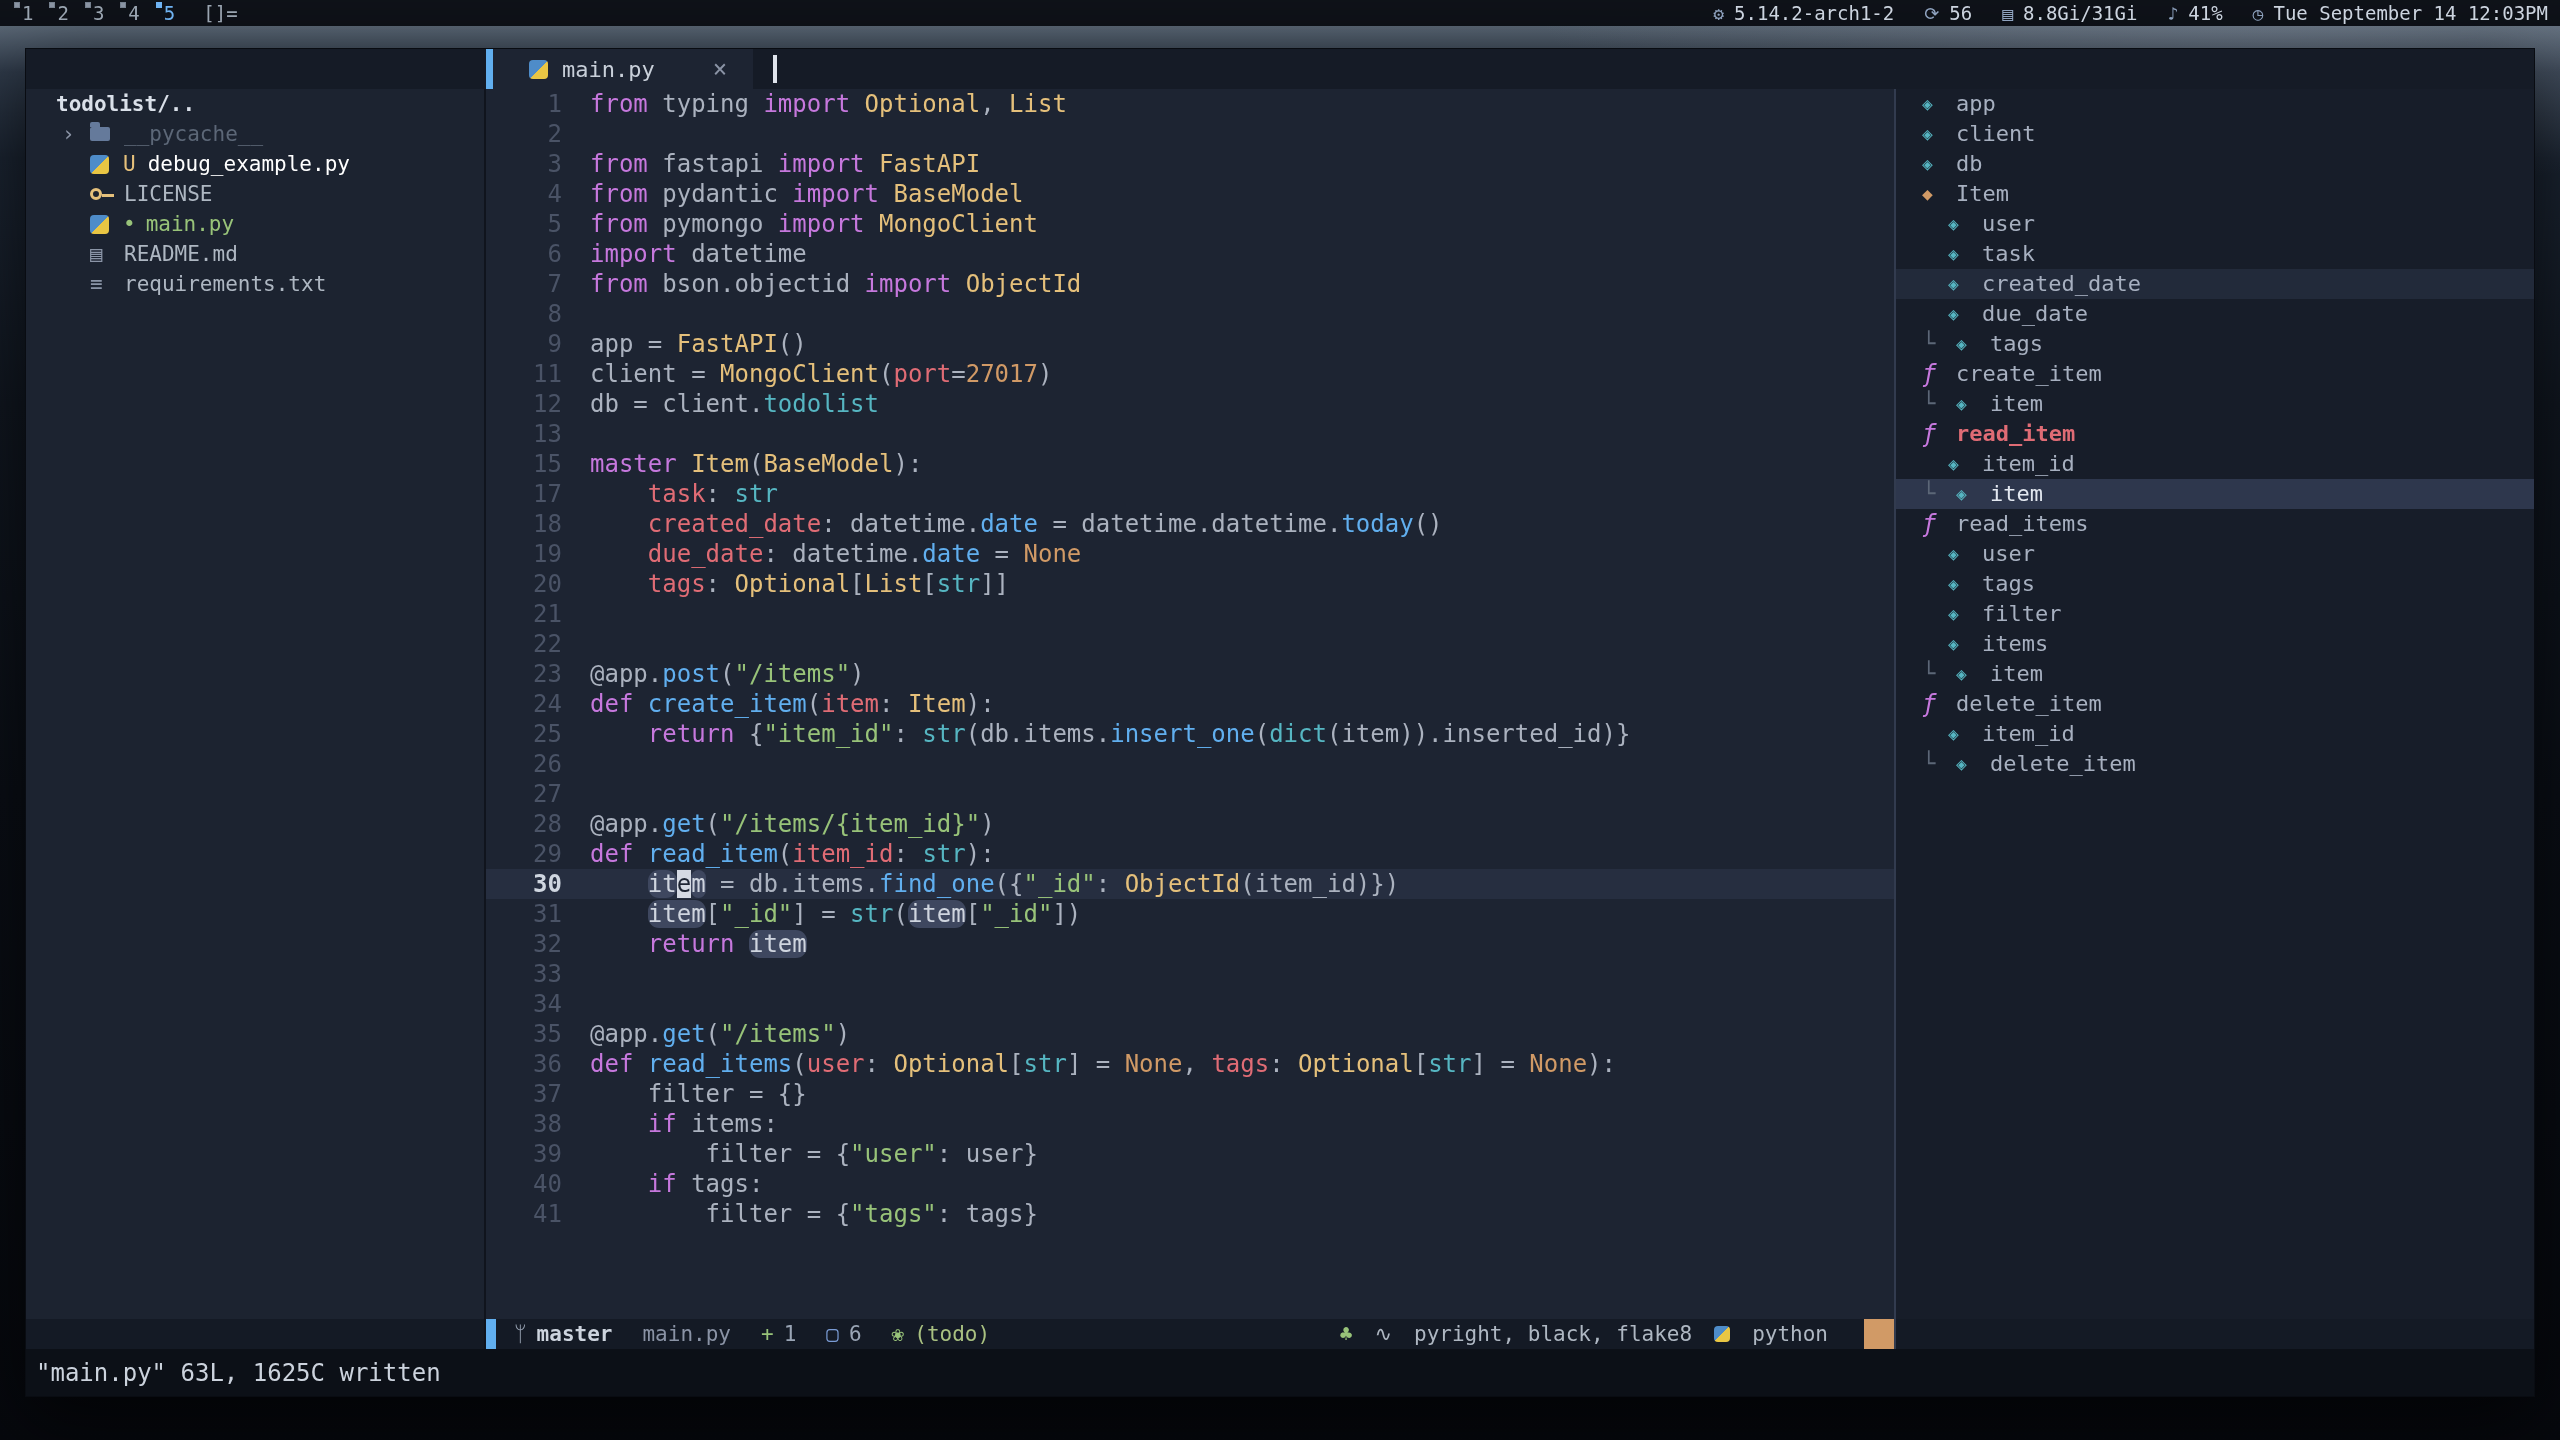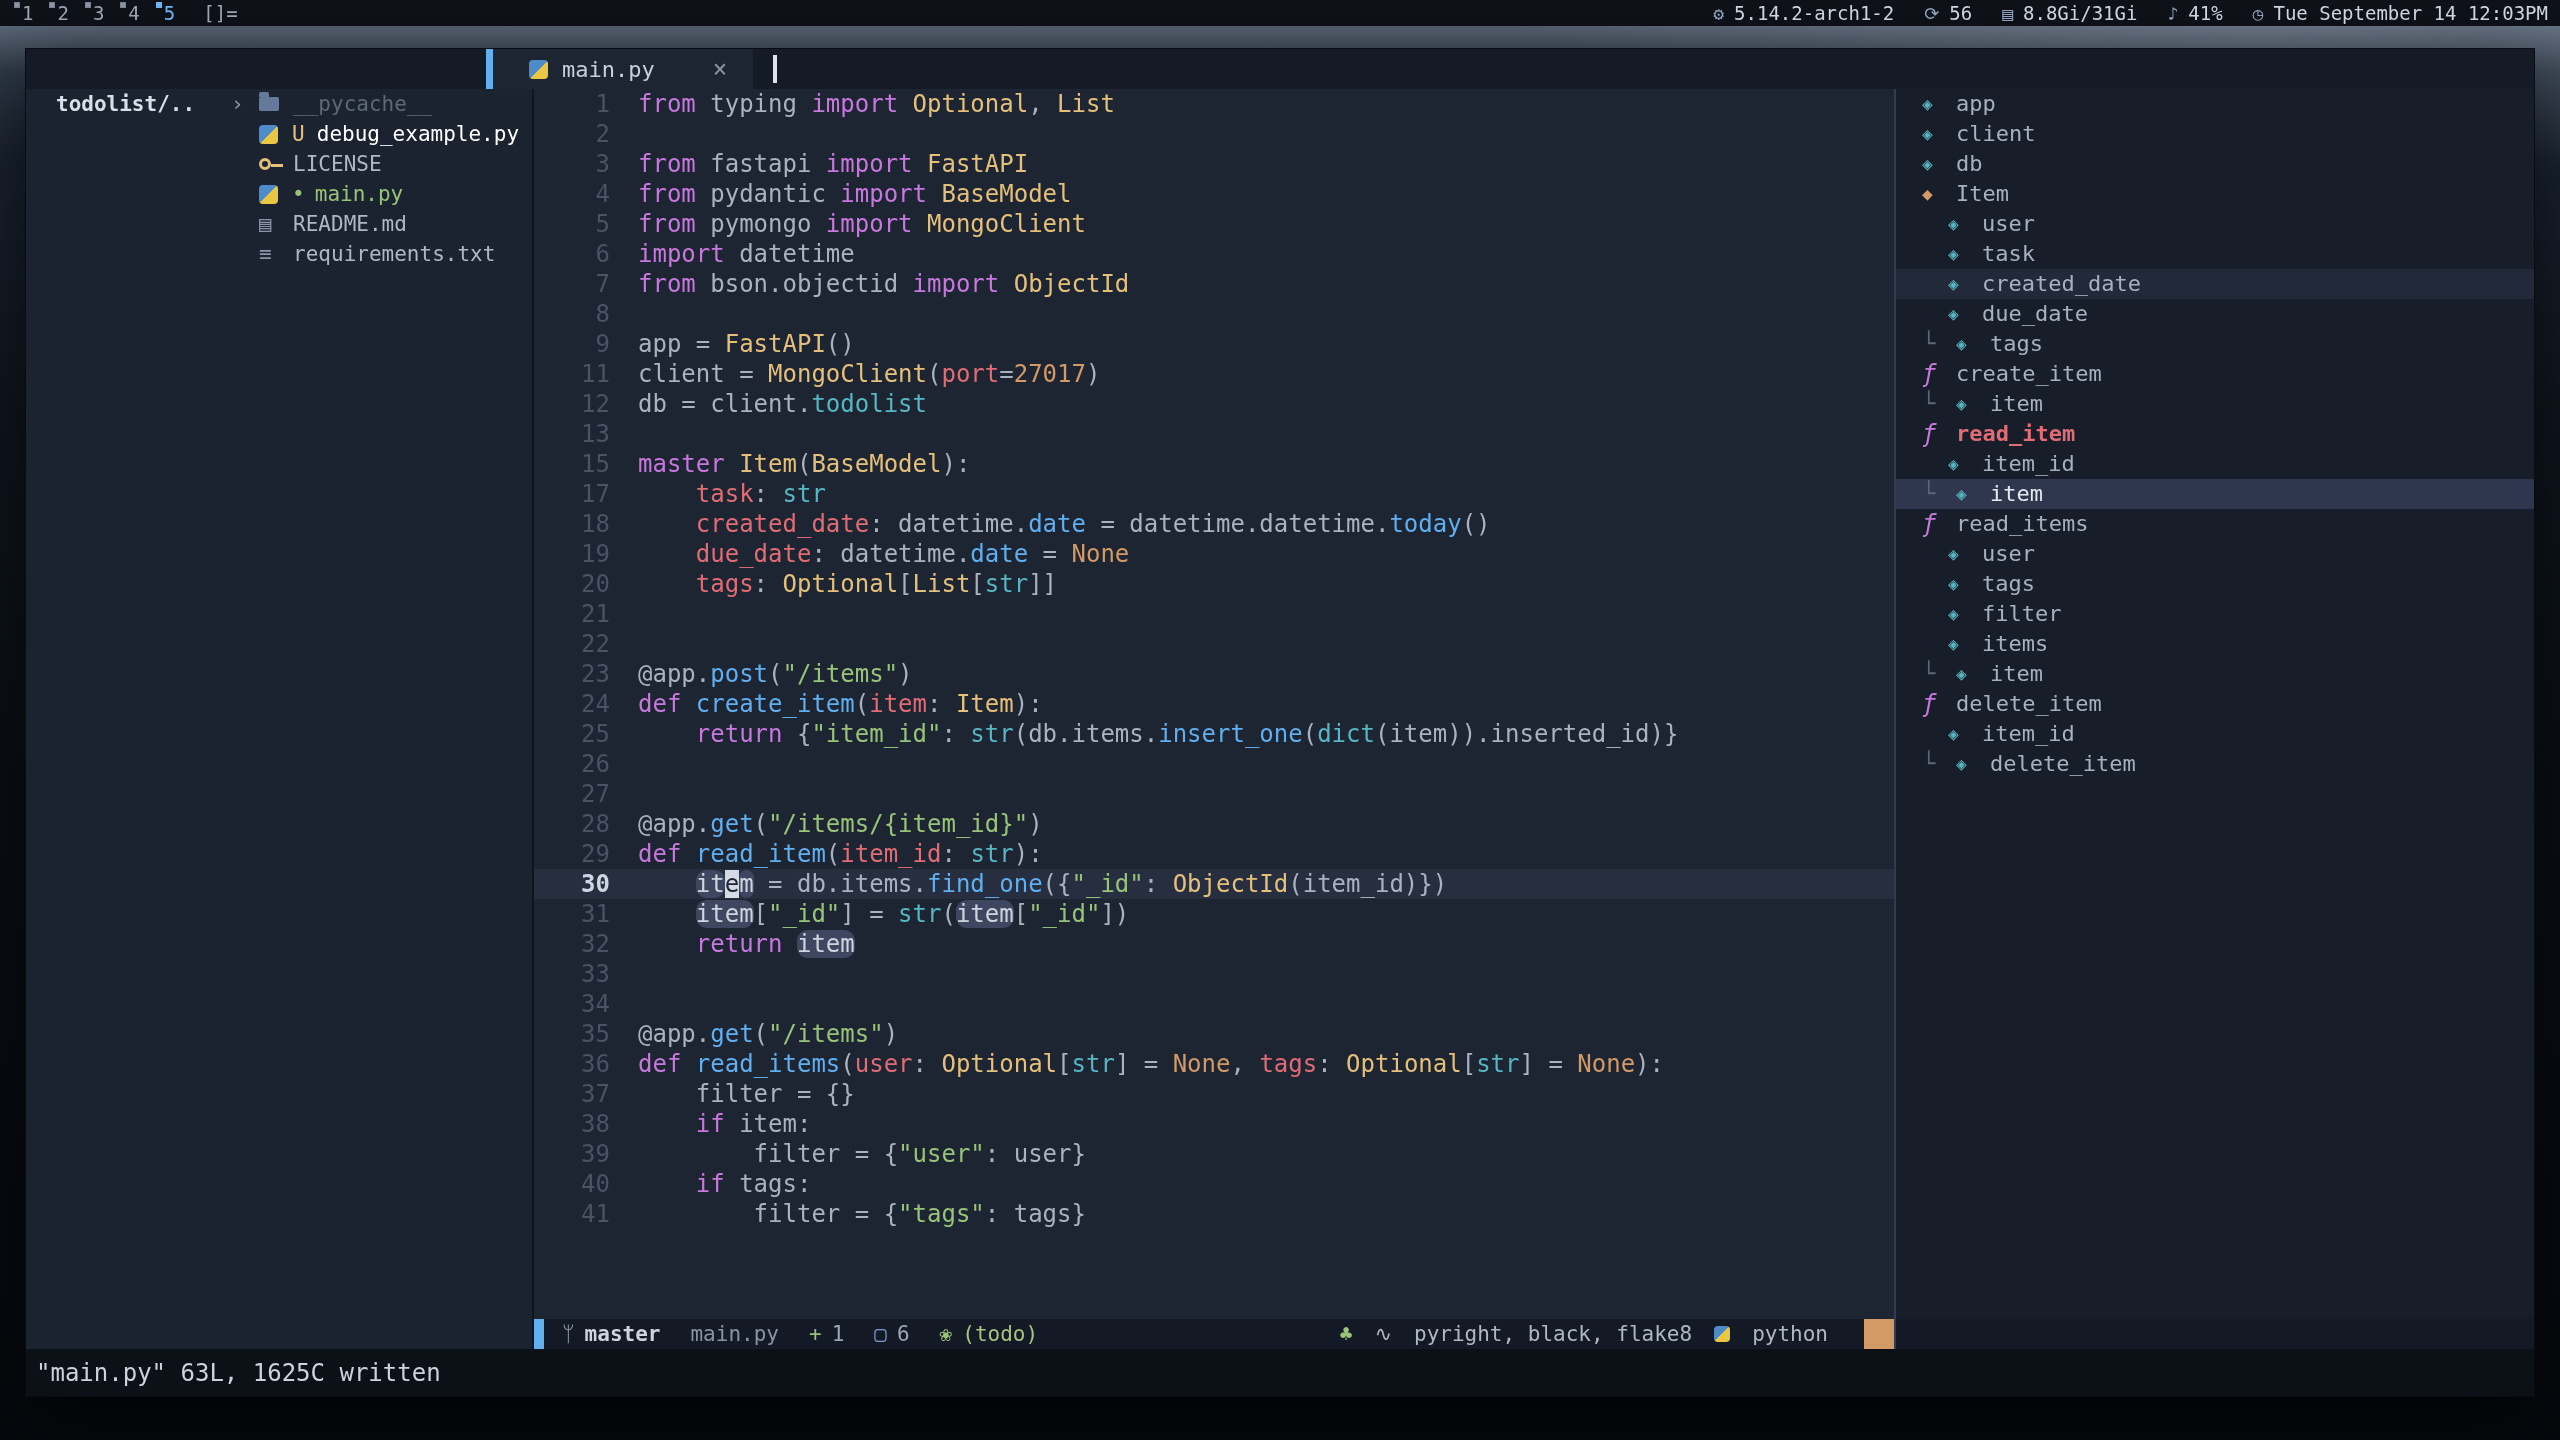--- a/index.html
+++ b/index.html
@@ -37,22 +37,22 @@
   .tabline{height:40px;background:var(--bg-dark);display:flex;align-items:stretch;flex:none}
   .tab{margin-left:460px;display:flex;align-items:center;background:var(--bg);padding-right:26px}
   .tab-indicator{width:7px;height:100%;background:var(--blue);margin-right:36px;flex:none}
   .tab .pyicon{margin-right:14px}
   .tab-label{color:#c9d0da;font-size:22px;margin-right:58px}
   .tab-close{color:#8a93a5;font-size:24px;cursor:pointer}
   .stray-cursor{width:4px;height:28px;background:#dfe4ec;align-self:center;margin-left:20px}
   
   .middle{flex:1;display:flex;min-height:0}
   
-  .tree{width:508px;background:var(--bg-tree);border-right:2px solid #10141d;font-size:21px;
-    color:#aeb7c2;display:flex;flex-direction:row;flex:none}
+  .tree{width:460px;background:var(--bg-tree);border-right:2px solid #10141d;font-size:21px;
+    color:#aeb7c2;display:flex;flex-direction:column;flex:none}
   .tree-row{height:30px;display:flex;align-items:center;padding-left:36px;white-space:pre}
   .tree-row.root{padding-left:30px;color:#dae0e9;font-weight:bold}
   .tree-chevron{width:28px;color:#8a93a5;flex:none}
   .tree-row .pyicon,.tree-row .foldericon,.tree-row .keyicon,.tree-row .ficon{margin-right:14px}
   .ficon{color:#8b95a7;width:20px;flex:none}
   .git-mark{color:var(--yellow);margin-right:12px}
   .bullet{color:var(--green);margin-right:10px}
   .tree-row.dim .tree-label{color:var(--dimfg)}
   .tree-row.untracked .tree-label{color:#ffffff}
   .tree-row.opened .tree-label{color:var(--green)}
@@ -200,21 +200,21 @@
           <div class="code-line"><span class="lnum">28</span><span class="code"><span class="tok-d">@app.</span><span class="tok-f">get</span><span class="tok-d">(</span><span class="tok-s">"/items/{item_id}"</span><span class="tok-d">)</span></span></div>
           <div class="code-line"><span class="lnum">29</span><span class="code"><span class="tok-k">def</span><span class="tok-d"> </span><span class="tok-f">read_item</span><span class="tok-d">(</span><span class="tok-r">item_id</span><span class="tok-d">: </span><span class="tok-b">str</span><span class="tok-d">):</span></span></div>
           <div class="code-line cursorline"><span class="lnum">30</span><span class="code"><span class="tok-d">    </span><span class="tok-hl">it</span><span class="tok-cur">e</span><span class="tok-hl">m</span><span class="tok-d"> = db.items.</span><span class="tok-f">find_one</span><span class="tok-d">({</span><span class="tok-s">"_id"</span><span class="tok-d">: </span><span class="tok-t">ObjectId</span><span class="tok-d">(item_id)})</span></span></div>
           <div class="code-line"><span class="lnum">31</span><span class="code"><span class="tok-d">    </span><span class="tok-hl">item</span><span class="tok-d">[</span><span class="tok-s">"_id"</span><span class="tok-d">] = </span><span class="tok-b">str</span><span class="tok-d">(</span><span class="tok-hl">item</span><span class="tok-d">[</span><span class="tok-s">"_id"</span><span class="tok-d">])</span></span></div>
           <div class="code-line"><span class="lnum">32</span><span class="code"><span class="tok-d">    </span><span class="tok-k">return</span><span class="tok-d"> </span><span class="tok-hl">item</span></span></div>
           <div class="code-line"><span class="lnum">33</span><span class="code"></span></div>
           <div class="code-line"><span class="lnum">34</span><span class="code"></span></div>
           <div class="code-line"><span class="lnum">35</span><span class="code"><span class="tok-d">@app.</span><span class="tok-f">get</span><span class="tok-d">(</span><span class="tok-s">"/items"</span><span class="tok-d">)</span></span></div>
           <div class="code-line"><span class="lnum">36</span><span class="code"><span class="tok-k">def</span><span class="tok-d"> </span><span class="tok-f">read_items</span><span class="tok-d">(</span><span class="tok-r">user</span><span class="tok-d">: </span><span class="tok-t">Optional</span><span class="tok-d">[</span><span class="tok-b">str</span><span class="tok-d">] = </span><span class="tok-n">None</span><span class="tok-d">, </span><span class="tok-r">tags</span><span class="tok-d">: </span><span class="tok-t">Optional</span><span class="tok-d">[</span><span class="tok-b">str</span><span class="tok-d">] = </span><span class="tok-n">None</span><span class="tok-d">):</span></span></div>
           <div class="code-line"><span class="lnum">37</span><span class="code"><span class="tok-d">    filter = {}</span></span></div>
-          <div class="code-line"><span class="lnum">38</span><span class="code"><span class="tok-d">    </span><span class="tok-k">if</span><span class="tok-d"> item:</span></span></div>
+          <div class="code-line"><span class="lnum">38</span><span class="code"><span class="tok-d">    </span><span class="tok-k">if</span><span class="tok-d"> items:</span></span></div>
           <div class="code-line"><span class="lnum">39</span><span class="code"><span class="tok-d">        filter = {</span><span class="tok-s">"user"</span><span class="tok-d">: user}</span></span></div>
           <div class="code-line"><span class="lnum">40</span><span class="code"><span class="tok-d">    </span><span class="tok-k">if</span><span class="tok-d"> tags:</span></span></div>
           <div class="code-line"><span class="lnum">41</span><span class="code"><span class="tok-d">        filter = {</span><span class="tok-s">"tags"</span><span class="tok-d">: tags}</span></span></div>
         </div>
       <div class="statusline">
         <span class="sl-block-left"></span>
         <span class="sl-seg sl-branch">
           <span class="sl-icon">ᛘ</span>
           <span>master</span>
         </span>

